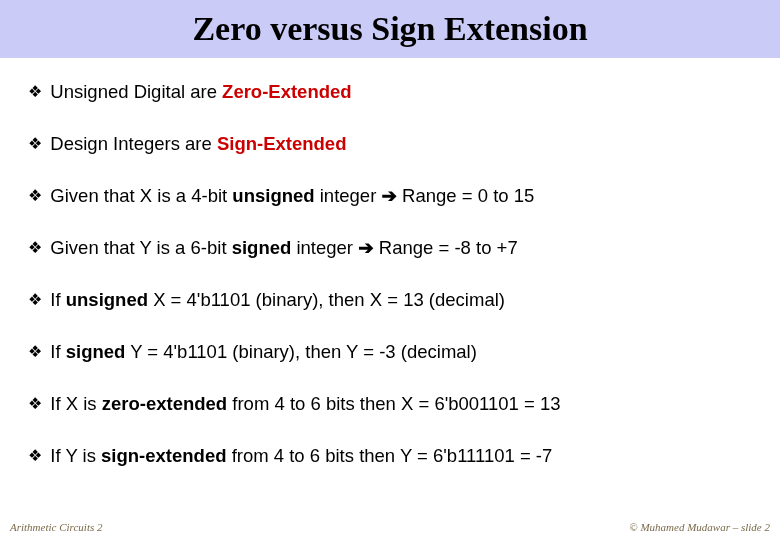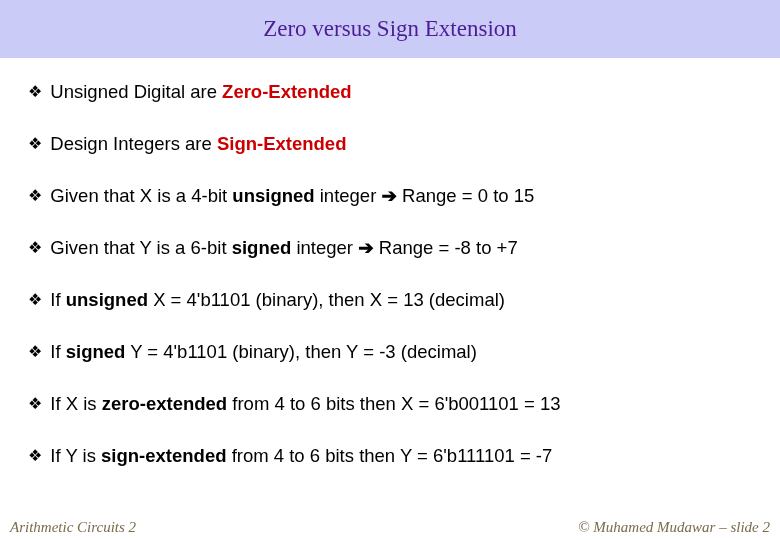--- a/index.html
+++ b/index.html
@@ -14,23 +14,23 @@
   .title-bar {
     width: 100%;
     height: 58px;
     background: #cbcbf8;
     display: flex;
     align-items: center;
     justify-content: center;
   }
   .title-text {
     font-family: "Comic Sans MS", "Comic Sans", cursive;
-    color: #4c1d95;
-    font-size: 23px;
-    font-weight: normal;
+    color: #000000;
+    font-size: 34px;
+    font-weight: bold;
   }
   .content {
     padding: 22px 28px 0 28px;
   }
   .bullet-row {
     display: flex;
     align-items: flex-start;
     margin-bottom: 28px;
     font-size: 18.5px;
     color: #000000;
@@ -48,21 +48,21 @@
   .red { color: #cc0000; font-weight: bold; }
   .footer {
     position: absolute;
     left: 0; right: 0; bottom: 0;
     height: 22px;
     display: flex;
     justify-content: space-between;
     align-items: center;
     padding: 0 10px 4px 10px;
     font-family: "Comic Sans MS", "Comic Sans", cursive;
-    font-size: 15px;
+    font-size: 11px;
     font-style: italic;
     color: #7a6a4a;
   }
   .footer .left, .footer .center, .footer .right { white-space: nowrap; }
   .footer .center { position: absolute; left: 50%; transform: translateX(-50%); }
 </style>
 </head>
 <body>
 
 <div class="title-bar">

